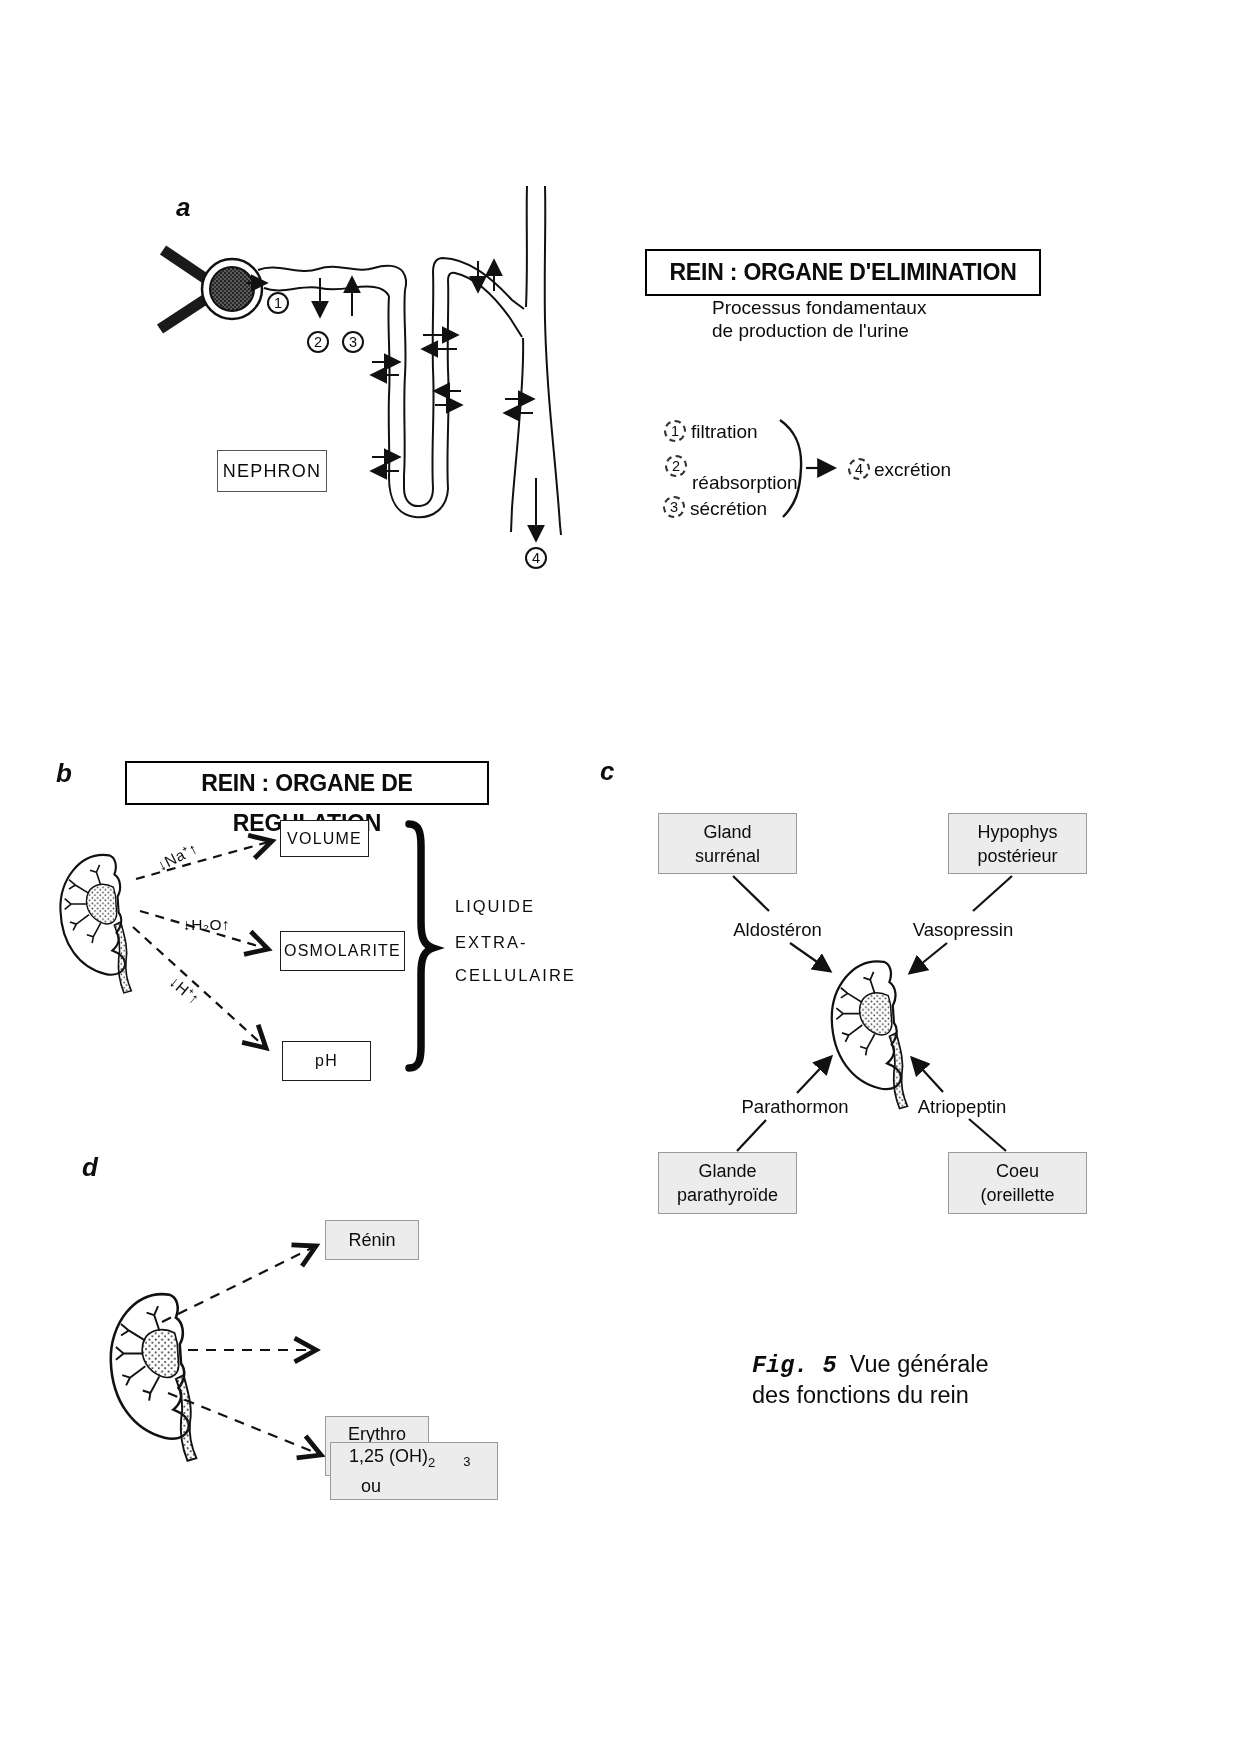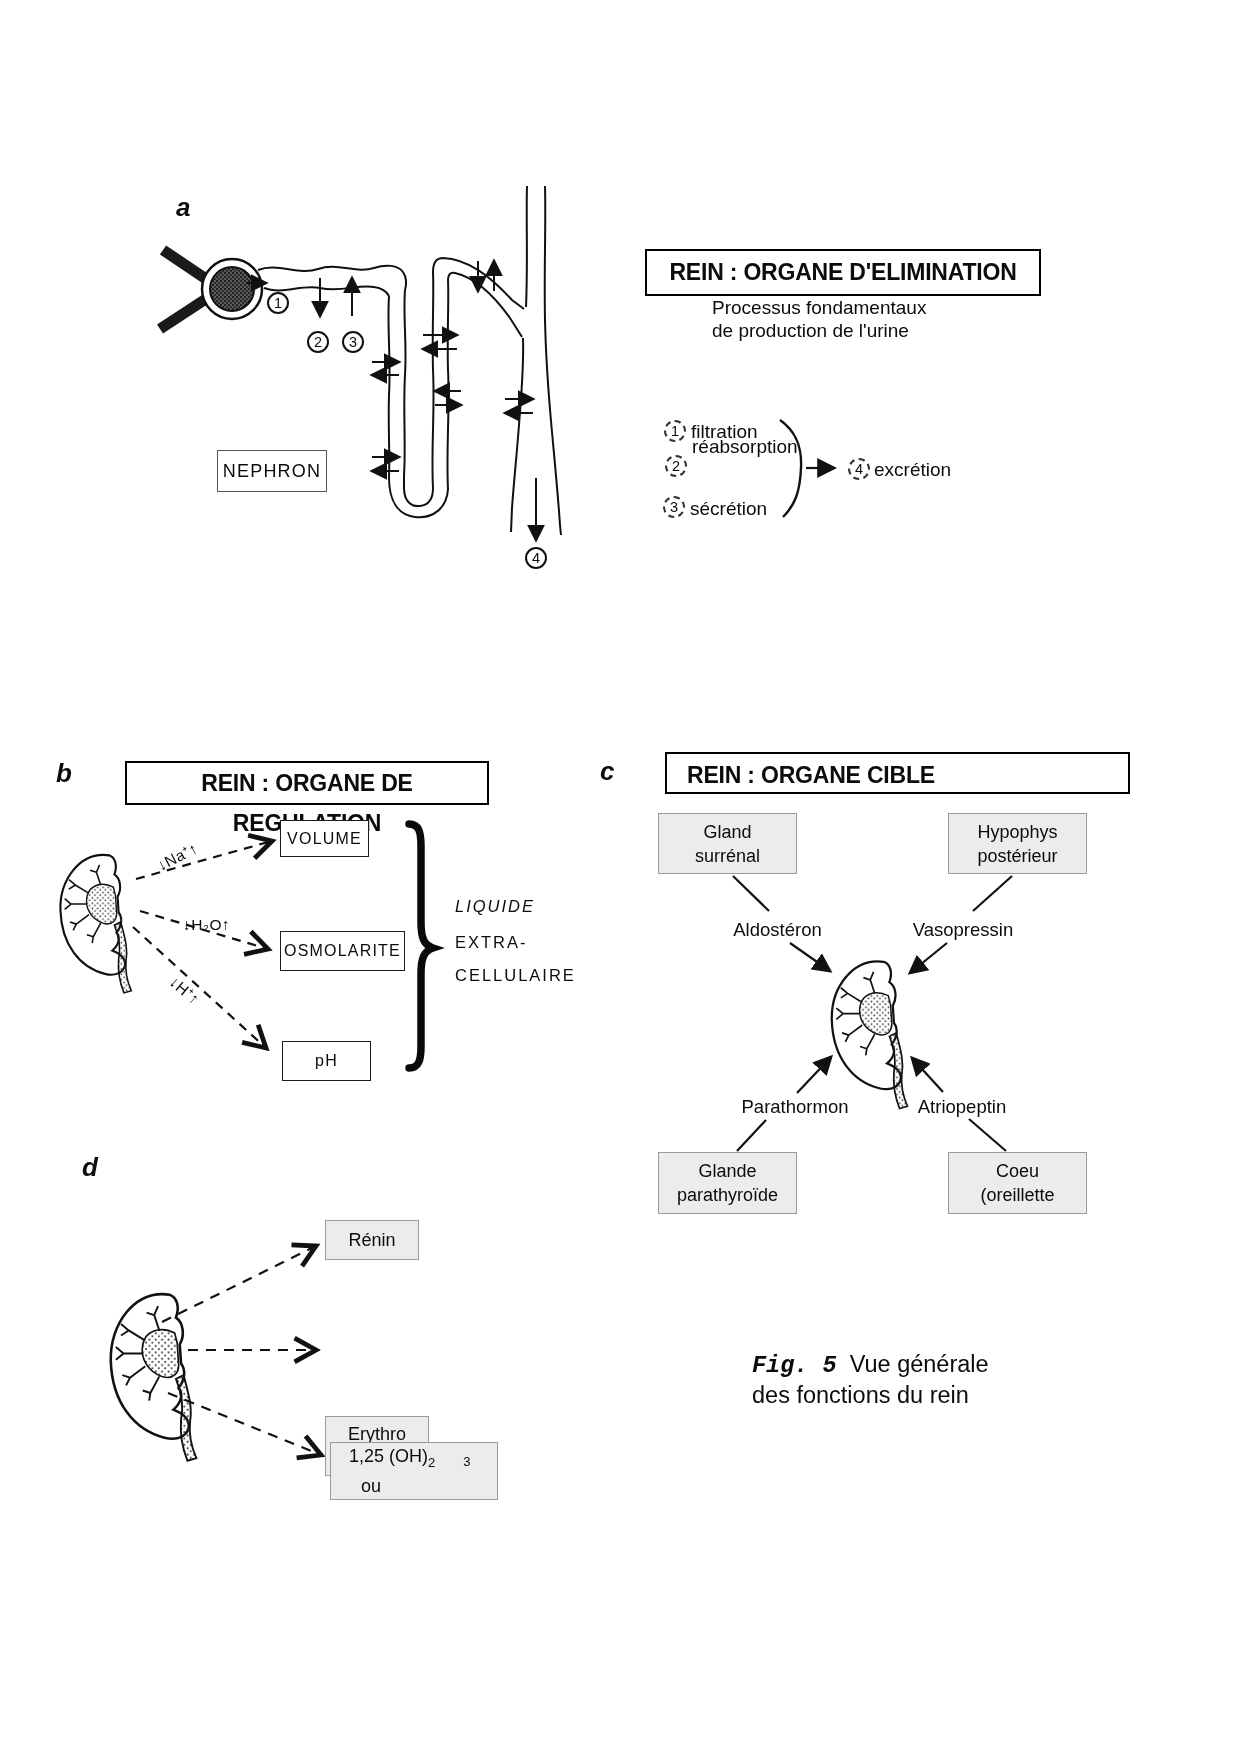--- a/index.html
+++ b/index.html
@@ -146,43 +146,42 @@
   <div class="whitebox" style="left:217px;top:450px;width:108px;height:40px;line-height:40px;font-size:18px;border-width:1.4px;border-color:#555;">NEPHRON</div>
 
   <div class="circ solid" style="left:267px;top:292px;">1</div>
   <div class="circ solid" style="left:307px;top:331px;">2</div>
   <div class="circ solid" style="left:342px;top:331px;">3</div>
   <div class="circ solid" style="left:525px;top:547px;">4</div>
 
   <div class="circ dash" style="left:664px;top:420px;">1</div>
   <div class="txt dtext" style="left:691px;top:421px;">filtration</div>
   <div class="circ dash" style="left:665px;top:455px;">2</div>
-  <div class="txt dtext" style="left:692px;top:436px;">réabsorption</div>
+  <div class="txt dtext" style="left:692px;top:472px;">réabsorption</div>
   <div class="circ dash" style="left:663px;top:496px;">3</div>
   <div class="txt dtext" style="left:690px;top:498px;">sécrétion</div>
   <div class="circ dash" style="left:848px;top:458px;">4</div>
   <div class="txt dtext" style="left:874px;top:459px;">excrétion</div>
 
   <div class="txt plabel" style="left:56px;top:758px;">b</div>
   <div class="titlebox" style="left:125px;top:761px;width:360px;height:40px;line-height:40px;">REIN : ORGANE DE REGULATION</div>
 
   <div class="txt rot" style="left:158px;top:855px;transform:rotate(-27deg);">↓Na⁺↑</div>
   <div class="txt rot" style="left:183px;top:916px;">↓H₂O↑</div>
   <div class="txt rot" style="left:172px;top:968px;transform:rotate(40deg);">↓H⁺↑</div>
 
   <div class="whitebox" style="left:280px;top:820px;width:87px;height:35px;line-height:35px;">VOLUME</div>
   <div class="whitebox" style="left:280px;top:931px;width:123px;height:38px;line-height:38px;">OSMOLARITE</div>
   <div class="whitebox" style="left:282px;top:1041px;width:87px;height:38px;line-height:38px;">pH</div>
 
-  <div class="txt bracetxt" style="left:455px;top:897px;font-style:italic;">LIQUIDE</div>
+  <div class="txt bracetxt" style="left:455px;top:897px;">LIQUIDE</div>
   <div class="txt bracetxt" style="left:455px;top:933px;">EXTRA-</div>
   <div class="txt bracetxt" style="left:455px;top:966px;">CELLULAIRE</div>
 
   <div class="txt plabel" style="left:600px;top:756px;">c</div>
-  <div class="titlebox" style="left:665px;top:752px;width:465px;height:42px;line-height:42px;text-align:left;padding-left:20px;box-sizing:border-box;">REIN : ORGANE CIBLE</div>
 
   <div class="graybox" style="left:658px;top:813px;width:137px;height:59px;">
     <span>Gland</span>
     <span>surrénal</span>
   </div>
   <div class="graybox" style="left:948px;top:813px;width:137px;height:59px;">
     <span>Hypophys</span>
     <span>postérieur</span>
   </div>
   <div class="graybox" style="left:658px;top:1152px;width:137px;height:60px;">

